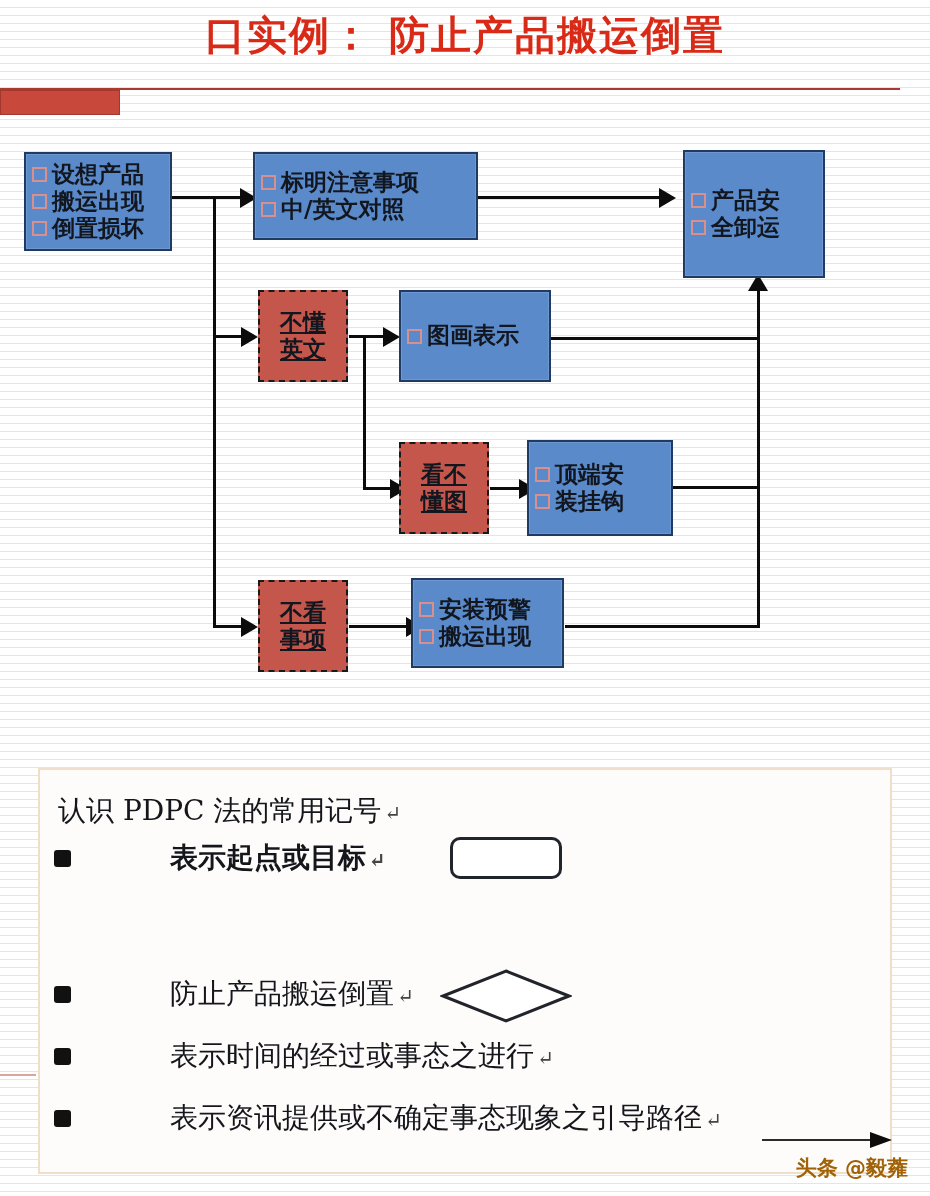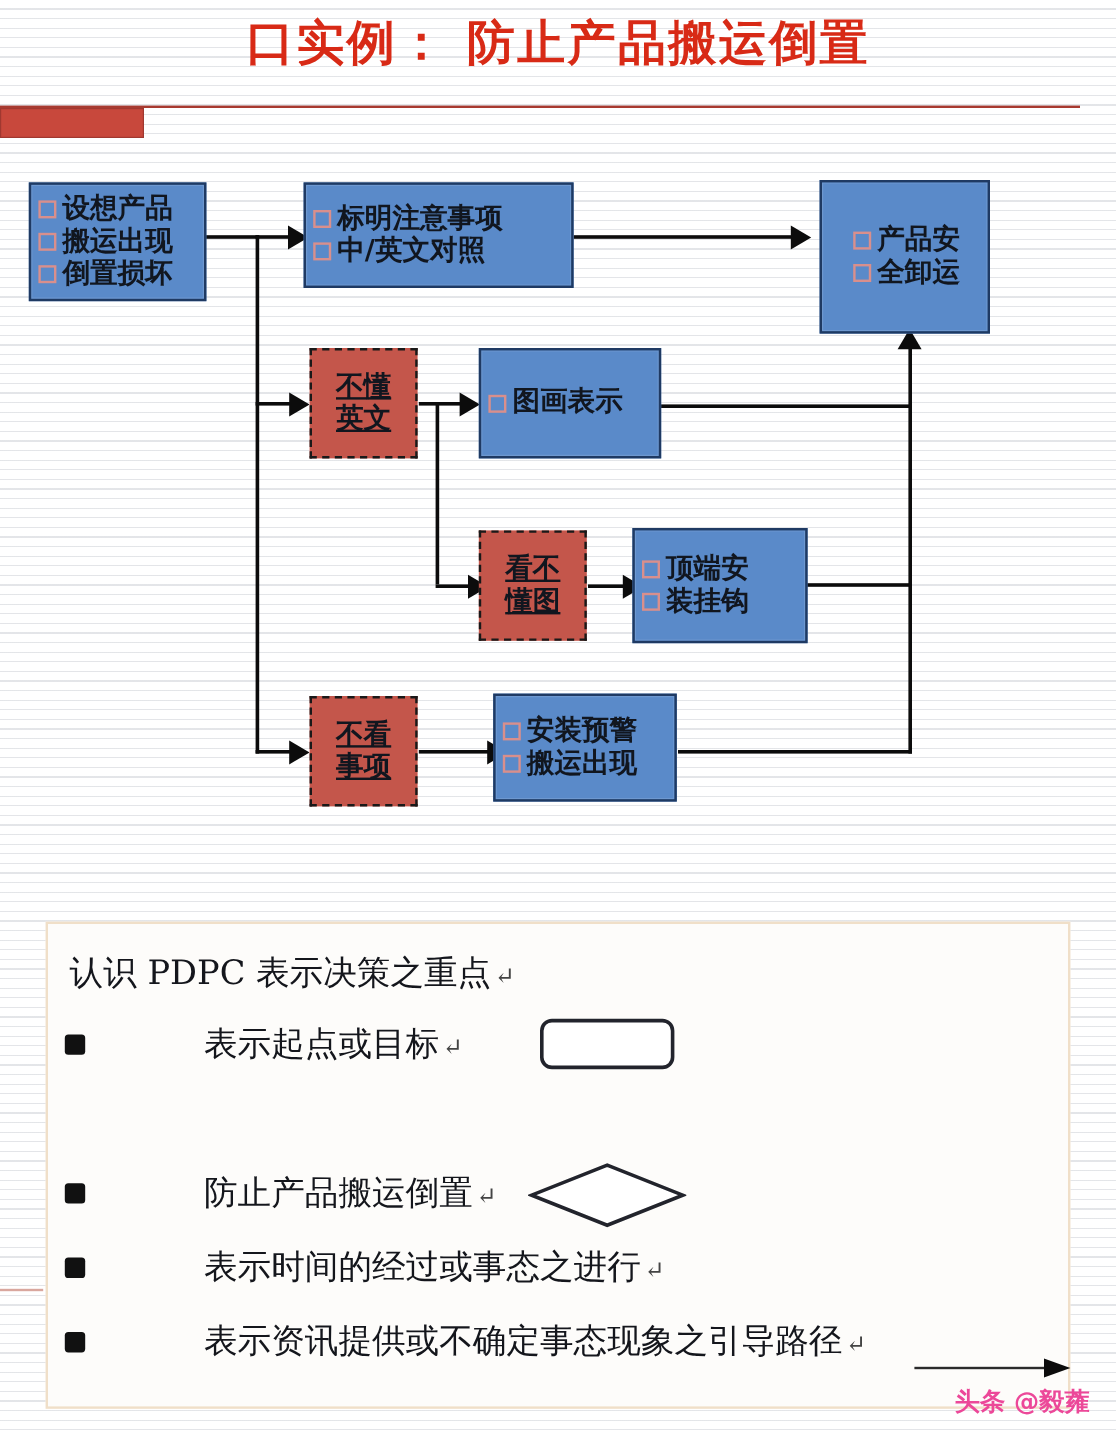--- a/index.html
+++ b/index.html
@@ -152,21 +152,21 @@
     border-left:22px solid #0c0c0c;
   }
 
   
   #left-red-line{
     position:absolute;left:0;top:1074px;width:36px;height:2px;
     background:#d9a79e;z-index:3;
   }
   #watermark{
     position:absolute;right:22px;bottom:14px;
-    font-size:21px;color:#ec4899;font-weight:bold;
+    font-size:21px;color:#a16207;font-weight:bold;
     font-family:"DejaVu Sans","Liberation Sans",sans-serif;
     z-index:6;white-space:nowrap;
   }
 </style>
 </head>
 <body>
 
 <div id="paper-lines"></div>
 
 <div id="title">口实例：  防止产品搬运倒置</div>
@@ -226,21 +226,21 @@
   <div class="line">
     <span class="bullet-sq"></span>
     <span>标明注意事项</span>
   </div>
   <div class="line">
     <span class="bullet-sq"></span>
     <span>中/英文对照</span>
   </div>
 </div>
 
-<div class="node blue" style="left:683px;top:150px;width:142px;height:128px;padding-left:20px;">
+<div class="node blue" style="left:683px;top:150px;width:142px;height:128px;">
   <div class="line">
     <span class="bullet-sq"></span>
     <span>产品安</span>
   </div>
   <div class="line">
     <span class="bullet-sq"></span>
     <span>全卸运</span>
   </div>
 </div>
 
@@ -285,23 +285,23 @@
   <div class="line">
     <span class="bullet-sq"></span>
     <span>搬运出现</span>
   </div>
 </div>
 
 <div id="left-red-line"></div>
 
 <div id="legend">
 
-  <div id="legend-title"><span>认识 PDPC 表示决策之重点</span><span class="pilcrow">↵</span></div>
-
-  <div class="leg-row" style="top:72px;">
+  <div id="legend-title"><span>认识 PDPC 法的常用记号</span><span class="pilcrow">↵</span></div>
+
+  <div class="leg-row" style="top:60px;font-weight:bold;">
     <span class="leg-bullet"></span>
     <span class="leg-text"><span>表示起点或目标</span><span class="pilcrow">↵</span></span>
     <span class="leg-sym sym-round" style="left:410px;top:7px;"></span>
   </div>
 
 
   <div class="leg-row" style="top:196px;">
     <span class="leg-bullet"></span>
     <span class="leg-text"><span>防止产品搬运倒置</span><span class="pilcrow">↵</span></span>
     <span class="leg-sym" style="left:400px;top:2px;">

